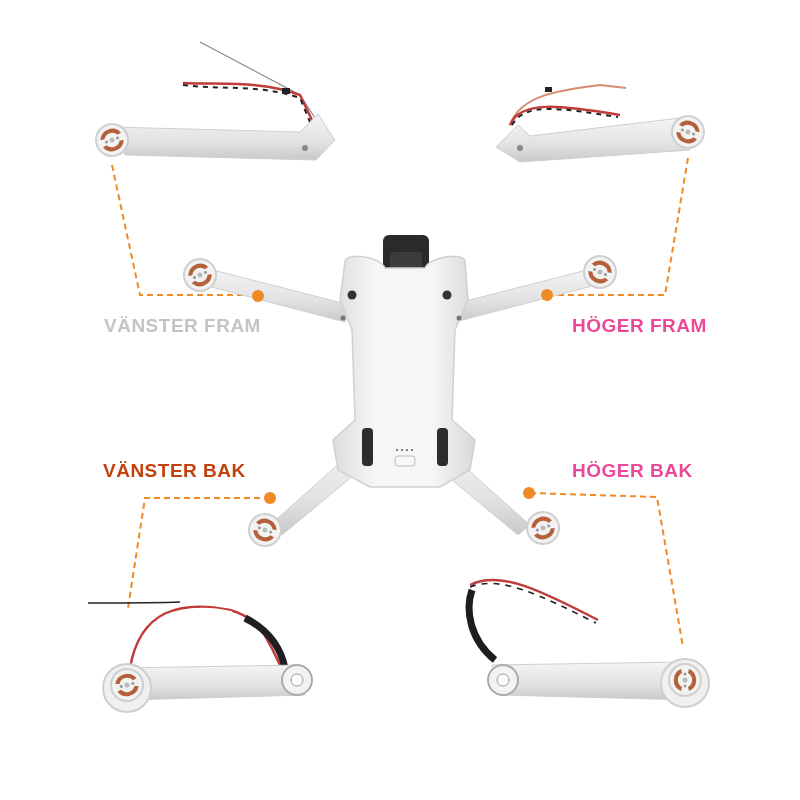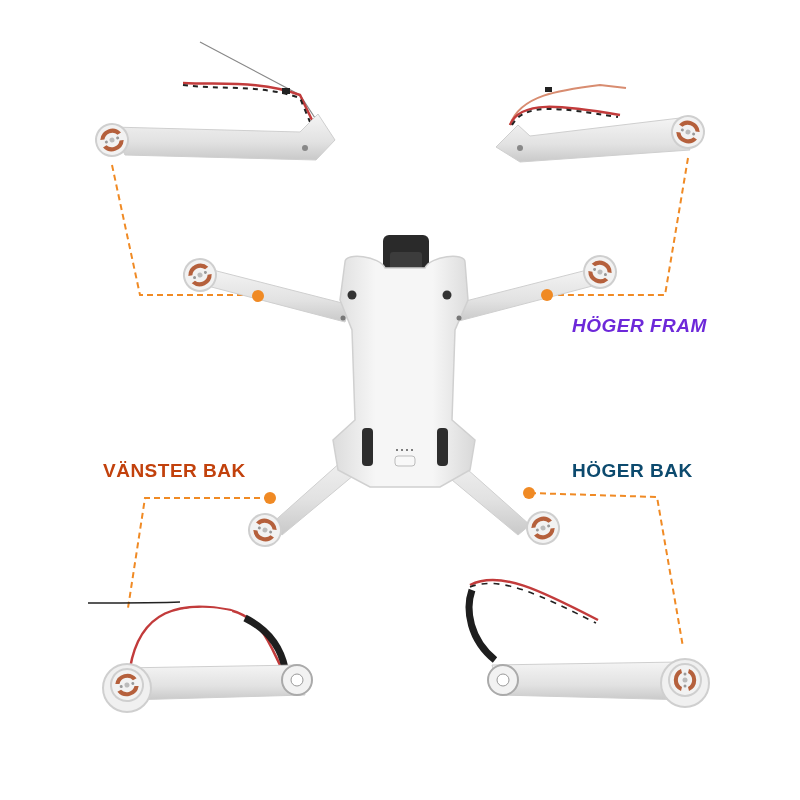--- a/index.html
+++ b/index.html
@@ -117,17 +117,18 @@
   </g>
 
   <g fill="#f08a24">
     <circle cx="258" cy="296" r="6"></circle>
     <circle cx="547" cy="295" r="6"></circle>
     <circle cx="270" cy="498" r="6"></circle>
     <circle cx="529" cy="493" r="6"></circle>
   </g>
 </svg>
 
-<div class="label" style="left:572px; top:315px; color:#6d28d9;font-style:italic;">HÖGER FRAM</div>
+<div class="label" style="left:104px; top:315px; color:#c4c4c4;">VÄNSTER FRAM</div>
+<div class="label" style="left:572px; top:315px; color:#ec4899;">HÖGER FRAM</div>
 <div class="label" style="left:103px; top:460px; color:#c2410c;">VÄNSTER BAK</div>
-<div class="label" style="left:572px; top:460px; color:#0c4a6e;">HÖGER BAK</div>
+<div class="label" style="left:572px; top:460px; color:#ec4899;">HÖGER BAK</div>
 
 </div>
 
 </body></html>

